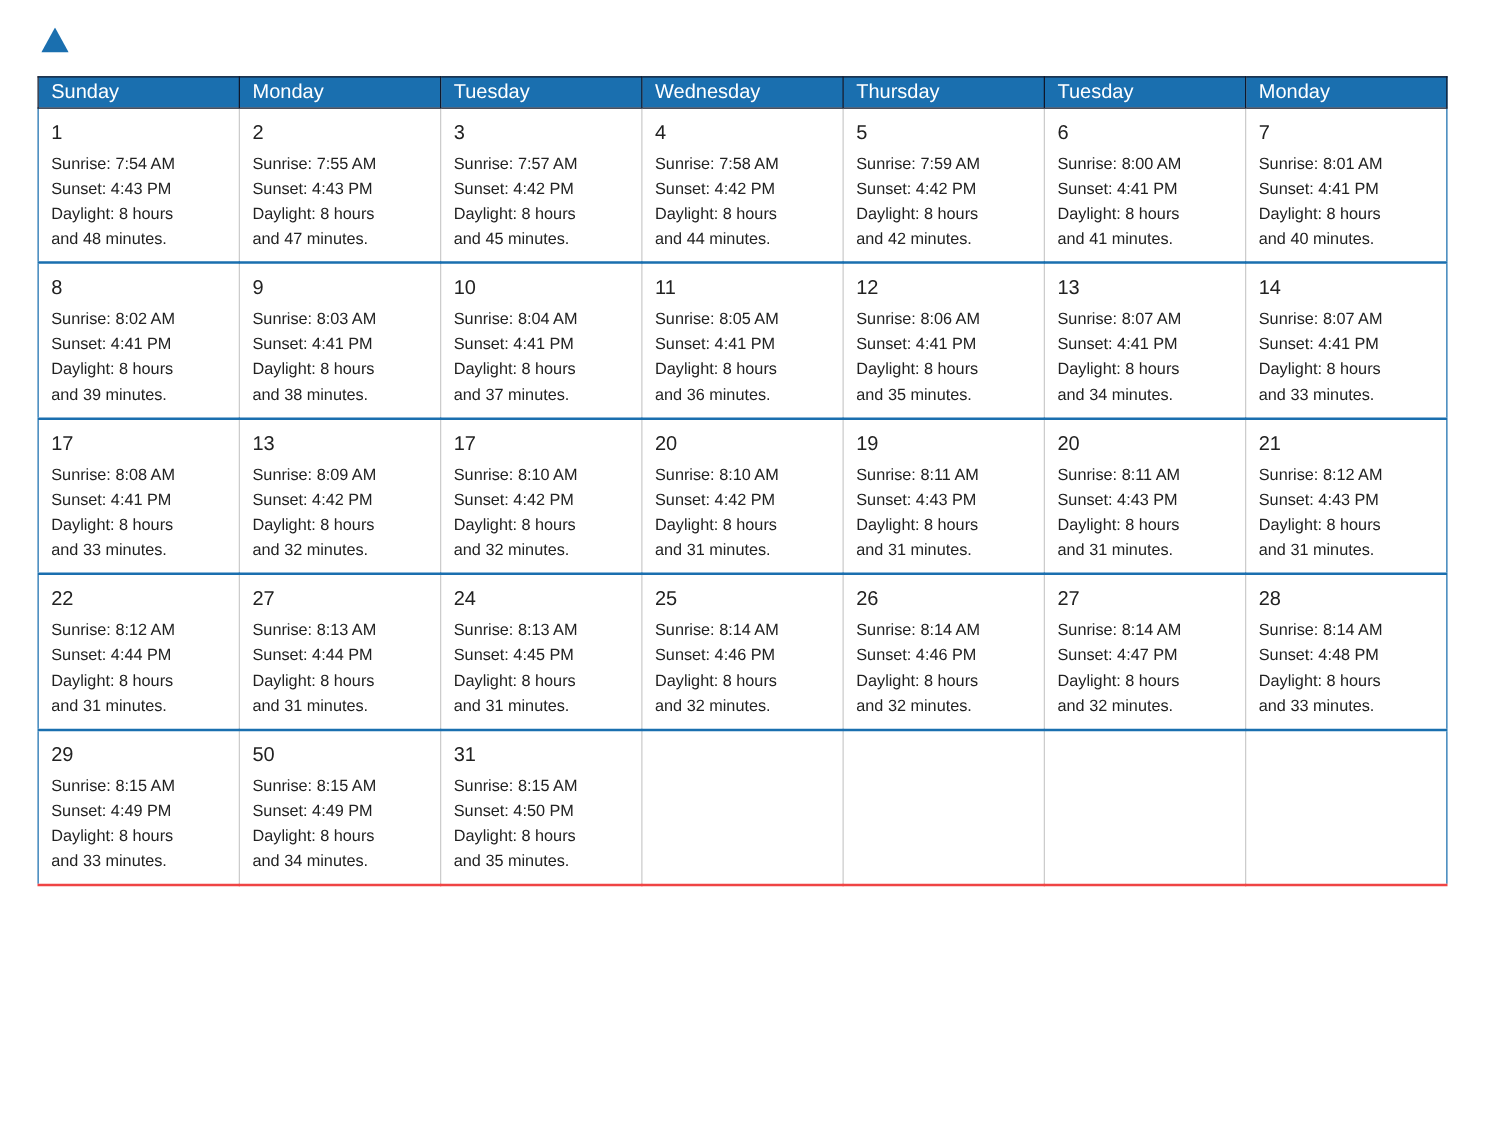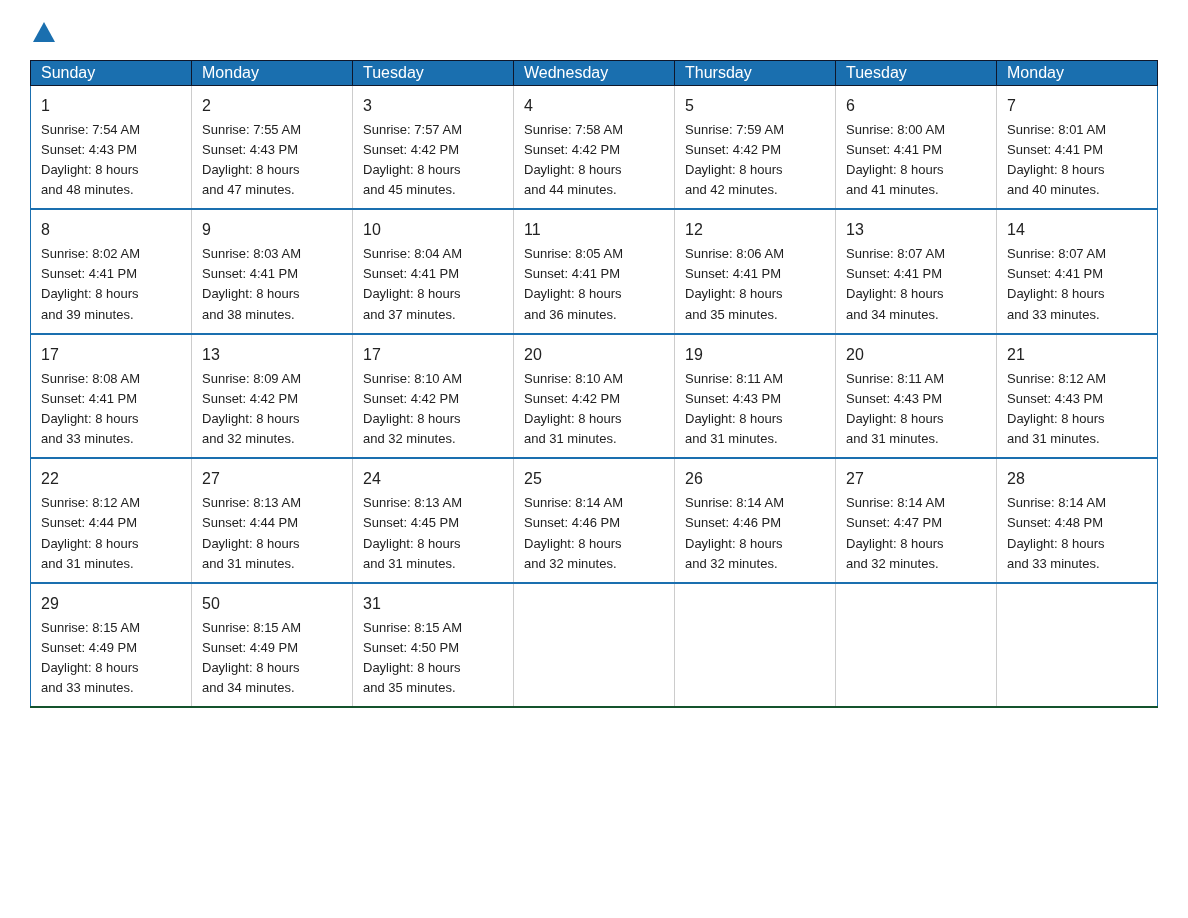--- a/index.html
+++ b/index.html
@@ -96,21 +96,21 @@
     }
     .day-info {
       font-size: 13px;
       color: #222;
       line-height: 1.55;
     }
     .empty-cell {
       background: #fff;
     }
     tbody tr:last-child {
-      border-bottom: 2px solid #14532d;
+      border-bottom: 2px solid #ef4444;
     }
   </style>
 </head>
 <body>
 
 <div class="header">
   <div class="logo">
     <div class="logo-block">
       <div class="logo-line1">
         <span class="logo-text-general"></span>

